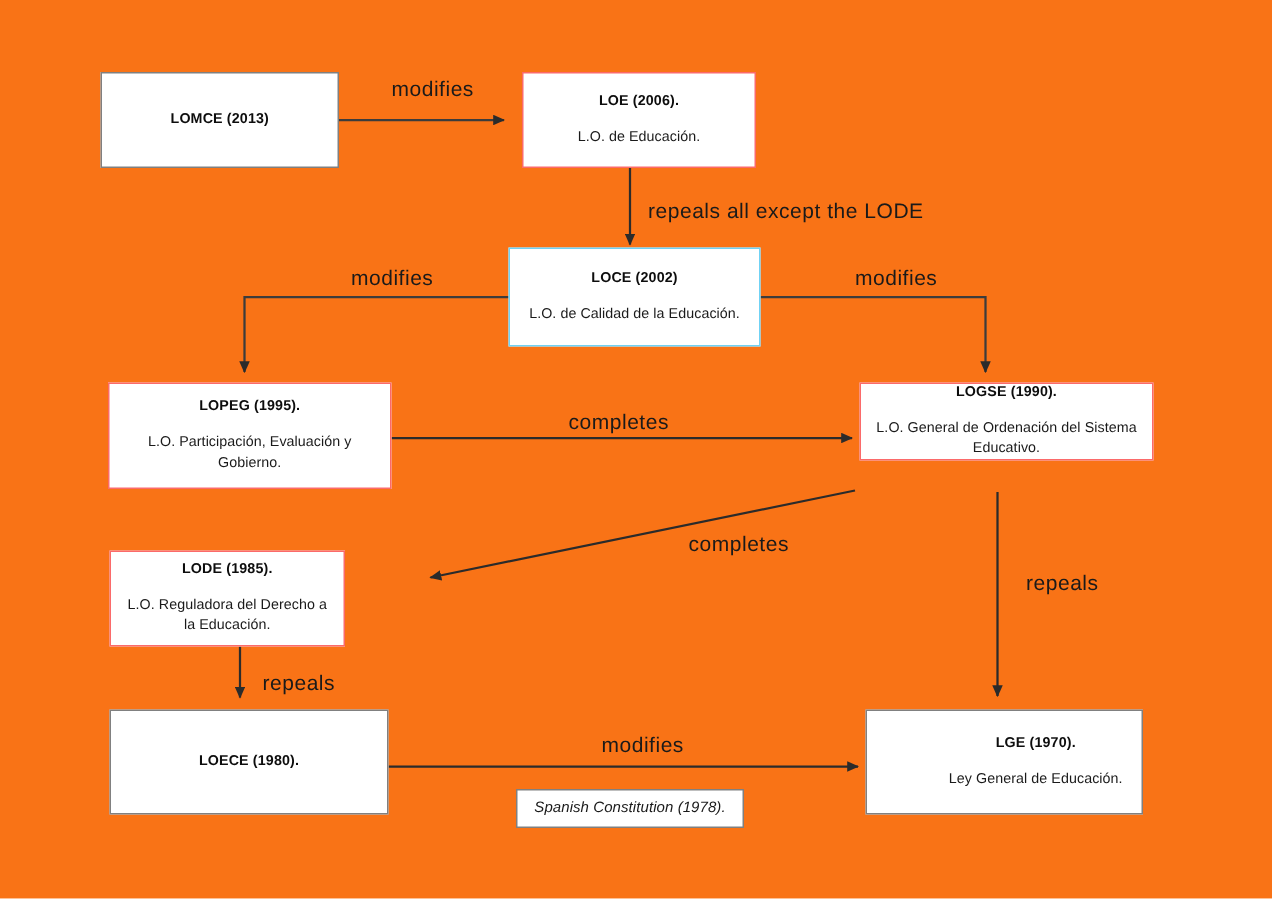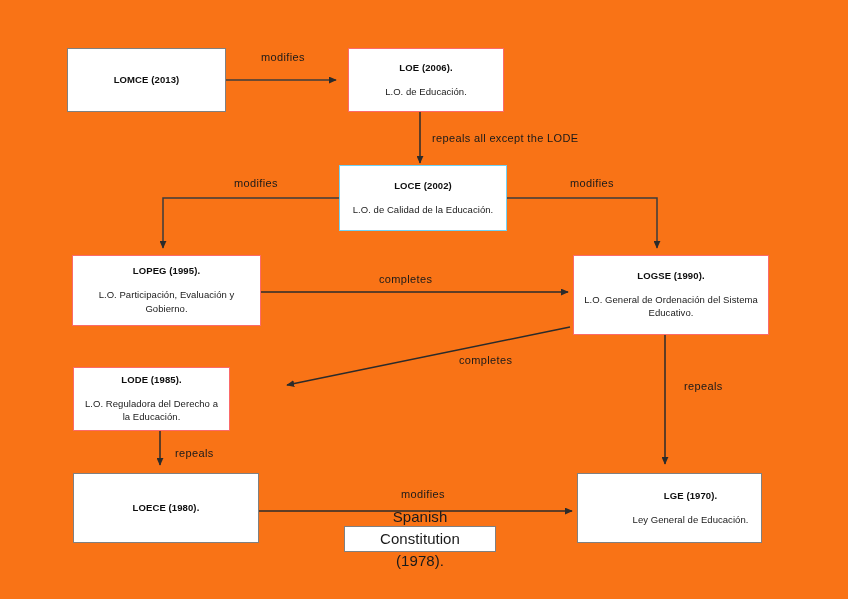--- a/index.html
+++ b/index.html
@@ -58,21 +58,21 @@
   .node.blue  { border: 1.7px solid #6fd2f5; }
 
   .node.compact {
     padding: 5px 10px;
     justify-content: center;
   }
   .node.compact .desc { margin-top: 0; }
 
   .edge-label {
     position: absolute;
-    font-size: 11px;
+    font-size: 14px;
     color: #1a1a1a;
     white-space: nowrap;
     letter-spacing: 0.35px;
     z-index: 3;
   }
 </style>
 </head>
 <body>
 
 <div id="canvas">
@@ -133,41 +133,41 @@
   <div class="node blue" style="left:339px; top:165px; width:168px; height:66px;">
     <div class="title">LOCE (2002)</div>
     <div class="desc">L.O. de Calidad de la Educación.</div>
   </div>
 
   <div class="node red" style="left:72px; top:255px; width:189px; height:71px;">
     <div class="title">LOPEG (1995).</div>
     <div class="desc">L.O. Participación, Evaluación y Gobierno.</div>
   </div>
 
-  <div class="node red" style="left:573px; top:255px; width:196px; height:80px;">
+  <div class="node red" style="left:573px; top:255px; width:196px; height:52px;">
     <div class="title">LOGSE (1990).</div>
     <div class="desc">L.O. General de Ordenación del Sistema Educativo.</div>
   </div>
 
   <div class="node red" style="left:73px; top:367px; width:157px; height:64px;">
     <div class="title">LODE (1985).</div>
     <div class="desc">L.O. Reguladora del Derecho a la Educación.</div>
   </div>
 
   <div class="node gray" style="left:73px; top:473px; width:186px; height:70px;">
     <div class="title">LOECE (1980).</div>
   </div>
 
   <div class="node gray" style="left:577px; top:473px; width:185px; height:70px;padding-left:48px;">
     <div class="title">LGE (1970).</div>
     <div class="desc">Ley General de Educación.</div>
   </div>
 
   <div class="node gray compact" style="left:344px; top:526px; width:152px; height:26px;">
-    <div class="desc" style="font-size:15px;">Spanish Constitution (1978).</div>
+    <div class="desc" style="font-size:10px;font-style:italic;">Spanish Constitution (1978).</div>
   </div>
 
   <div class="edge-label" style="left:261px; top:51px;">modifies</div>
 
   <div class="edge-label" style="left:432px; top:132px;">repeals all except the LODE</div>
 
   <div class="edge-label" style="left:234px; top:177px;">modifies</div>
 
   <div class="edge-label" style="left:570px; top:177px;">modifies</div>
 

